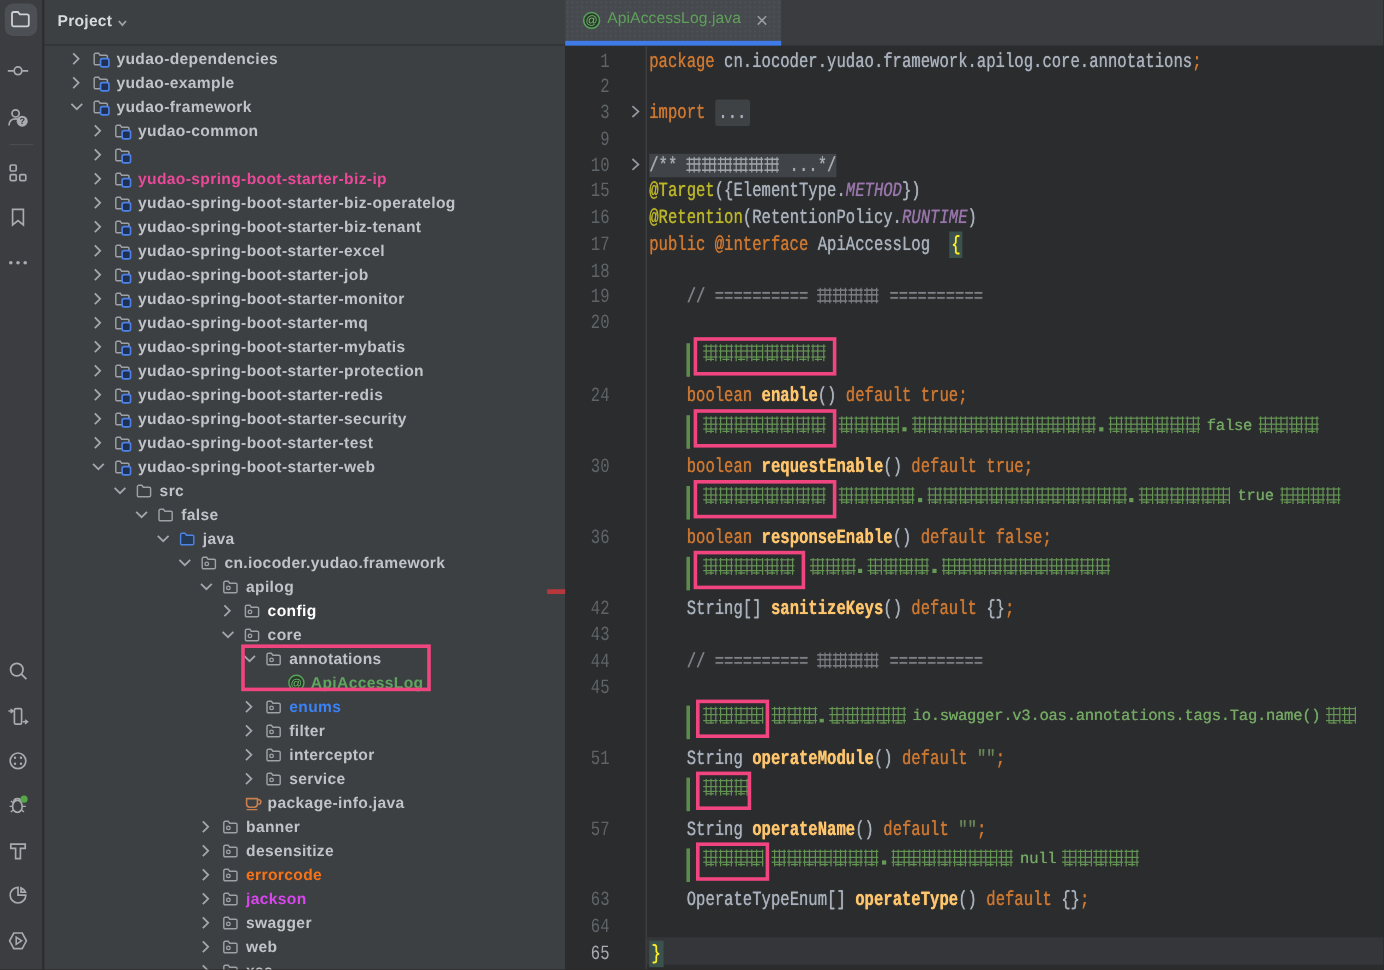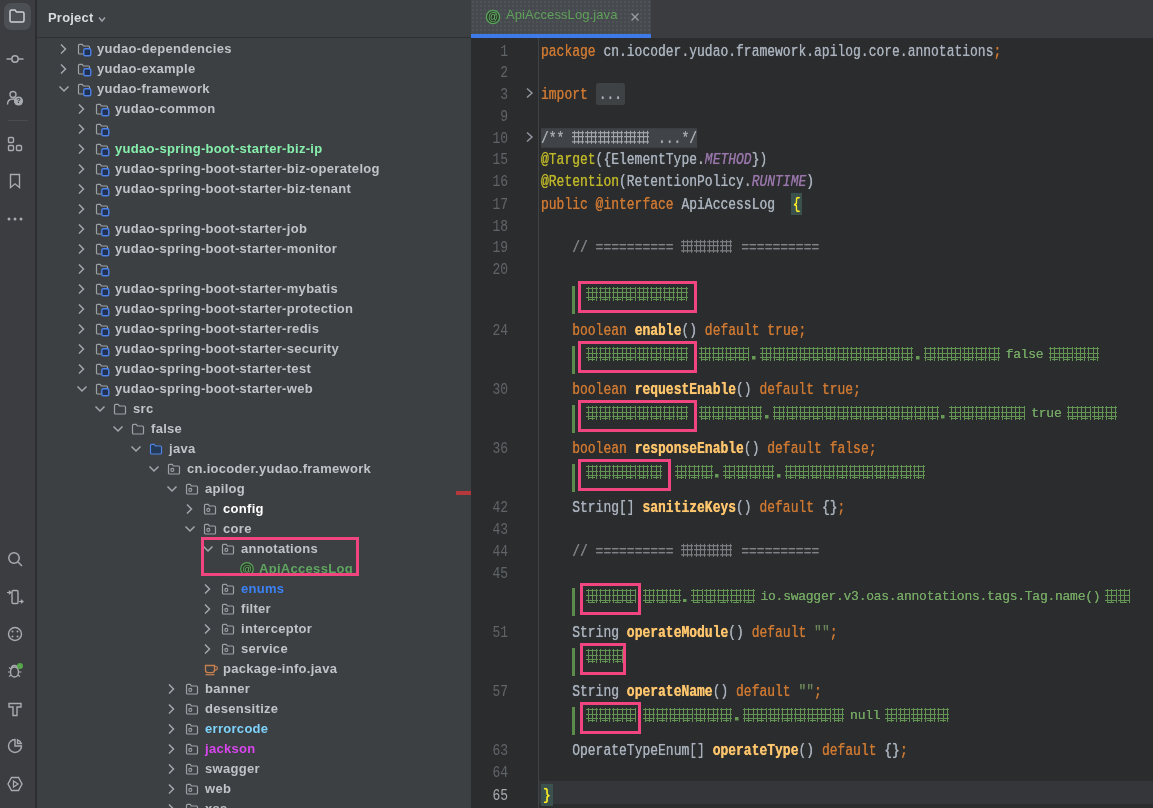--- a/index.html
+++ b/index.html
@@ -143,21 +143,21 @@
       <path d="M2.5 4.5 C2.5 3.9 3 3.4 3.6 3.4 H6.2 l1.2 1.6 H12.4 C13 5 13.5 5.5 13.5 6.1 V11.9 C13.5 12.5 13 13 12.4 13 H3.6 C3 13 2.5 12.5 2.5 11.9 Z" stroke="#9DA2A7" stroke-width="1.2"></path>
       <rect x="7.8" y="7.8" width="7" height="7" rx="1.6" fill="#203052" stroke="#4D82E8" stroke-width="1.4"></rect>
     </svg>
 <svg style="position:absolute;left:74px;top:141px" width="16" height="16" viewBox="0 0 16 16" fill="none">
       <path d="M5 3.5 L9.5 8 5 12.5" stroke="#A3A7AC" stroke-width="1.5"></path>
     </svg>
 <svg style="position:absolute;left:94px;top:141px" width="16" height="16" viewBox="0 0 16 16" fill="none">
       <path d="M2.5 4.5 C2.5 3.9 3 3.4 3.6 3.4 H6.2 l1.2 1.6 H12.4 C13 5 13.5 5.5 13.5 6.1 V11.9 C13.5 12.5 13 13 12.4 13 H3.6 C3 13 2.5 12.5 2.5 11.9 Z" stroke="#9DA2A7" stroke-width="1.2"></path>
       <rect x="7.8" y="7.8" width="7" height="7" rx="1.6" fill="#203052" stroke="#4D82E8" stroke-width="1.4"></rect>
     </svg>
-<div style="position:absolute;left:115px;top:141px;height:20px;line-height:20px;font:bold 13px 'Liberation Sans';color:#86efac;letter-spacing:.3px">yudao-spring-boot-starter-biz-ip</div>
+<div style="position:absolute;left:115px;top:141px;height:20px;line-height:20px;font:bold 13px 'Liberation Sans';color:#ec4899;letter-spacing:.3px">yudao-spring-boot-starter-biz-ip</div>
 <svg style="position:absolute;left:74px;top:161px" width="16" height="16" viewBox="0 0 16 16" fill="none">
       <path d="M5 3.5 L9.5 8 5 12.5" stroke="#A3A7AC" stroke-width="1.5"></path>
     </svg>
 <svg style="position:absolute;left:94px;top:161px" width="16" height="16" viewBox="0 0 16 16" fill="none">
       <path d="M2.5 4.5 C2.5 3.9 3 3.4 3.6 3.4 H6.2 l1.2 1.6 H12.4 C13 5 13.5 5.5 13.5 6.1 V11.9 C13.5 12.5 13 13 12.4 13 H3.6 C3 13 2.5 12.5 2.5 11.9 Z" stroke="#9DA2A7" stroke-width="1.2"></path>
       <rect x="7.8" y="7.8" width="7" height="7" rx="1.6" fill="#203052" stroke="#4D82E8" stroke-width="1.4"></rect>
     </svg>
 <div style="position:absolute;left:115px;top:161px;height:20px;line-height:20px;font:bold 13px 'Liberation Sans';color:#C0C3C7;letter-spacing:.3px">yudao-spring-boot-starter-biz-operatelog</div>
 <svg style="position:absolute;left:74px;top:181px" width="16" height="16" viewBox="0 0 16 16" fill="none">
       <path d="M5 3.5 L9.5 8 5 12.5" stroke="#A3A7AC" stroke-width="1.5"></path>
@@ -167,20 +167,21 @@
       <rect x="7.8" y="7.8" width="7" height="7" rx="1.6" fill="#203052" stroke="#4D82E8" stroke-width="1.4"></rect>
     </svg>
 <div style="position:absolute;left:115px;top:181px;height:20px;line-height:20px;font:bold 13px 'Liberation Sans';color:#C0C3C7;letter-spacing:.3px">yudao-spring-boot-starter-biz-tenant</div>
 <svg style="position:absolute;left:74px;top:201px" width="16" height="16" viewBox="0 0 16 16" fill="none">
       <path d="M5 3.5 L9.5 8 5 12.5" stroke="#A3A7AC" stroke-width="1.5"></path>
     </svg>
 <svg style="position:absolute;left:94px;top:201px" width="16" height="16" viewBox="0 0 16 16" fill="none">
       <path d="M2.5 4.5 C2.5 3.9 3 3.4 3.6 3.4 H6.2 l1.2 1.6 H12.4 C13 5 13.5 5.5 13.5 6.1 V11.9 C13.5 12.5 13 13 12.4 13 H3.6 C3 13 2.5 12.5 2.5 11.9 Z" stroke="#9DA2A7" stroke-width="1.2"></path>
       <rect x="7.8" y="7.8" width="7" height="7" rx="1.6" fill="#203052" stroke="#4D82E8" stroke-width="1.4"></rect>
     </svg>
+<div style="position:absolute;left:115px;top:201px;height:20px;line-height:20px;font:bold 13px 'Liberation Sans';color:#C0C3C7;letter-spacing:.3px">yudao-spring-boot-starter-excel</div>
 <svg style="position:absolute;left:74px;top:221px" width="16" height="16" viewBox="0 0 16 16" fill="none">
       <path d="M5 3.5 L9.5 8 5 12.5" stroke="#A3A7AC" stroke-width="1.5"></path>
     </svg>
 <svg style="position:absolute;left:94px;top:221px" width="16" height="16" viewBox="0 0 16 16" fill="none">
       <path d="M2.5 4.5 C2.5 3.9 3 3.4 3.6 3.4 H6.2 l1.2 1.6 H12.4 C13 5 13.5 5.5 13.5 6.1 V11.9 C13.5 12.5 13 13 12.4 13 H3.6 C3 13 2.5 12.5 2.5 11.9 Z" stroke="#9DA2A7" stroke-width="1.2"></path>
       <rect x="7.8" y="7.8" width="7" height="7" rx="1.6" fill="#203052" stroke="#4D82E8" stroke-width="1.4"></rect>
     </svg>
 <div style="position:absolute;left:115px;top:221px;height:20px;line-height:20px;font:bold 13px 'Liberation Sans';color:#C0C3C7;letter-spacing:.3px">yudao-spring-boot-starter-job</div>
 <svg style="position:absolute;left:74px;top:241px" width="16" height="16" viewBox="0 0 16 16" fill="none">
       <path d="M5 3.5 L9.5 8 5 12.5" stroke="#A3A7AC" stroke-width="1.5"></path>
@@ -190,20 +191,21 @@
       <rect x="7.8" y="7.8" width="7" height="7" rx="1.6" fill="#203052" stroke="#4D82E8" stroke-width="1.4"></rect>
     </svg>
 <div style="position:absolute;left:115px;top:241px;height:20px;line-height:20px;font:bold 13px 'Liberation Sans';color:#C0C3C7;letter-spacing:.3px">yudao-spring-boot-starter-monitor</div>
 <svg style="position:absolute;left:74px;top:261px" width="16" height="16" viewBox="0 0 16 16" fill="none">
       <path d="M5 3.5 L9.5 8 5 12.5" stroke="#A3A7AC" stroke-width="1.5"></path>
     </svg>
 <svg style="position:absolute;left:94px;top:261px" width="16" height="16" viewBox="0 0 16 16" fill="none">
       <path d="M2.5 4.5 C2.5 3.9 3 3.4 3.6 3.4 H6.2 l1.2 1.6 H12.4 C13 5 13.5 5.5 13.5 6.1 V11.9 C13.5 12.5 13 13 12.4 13 H3.6 C3 13 2.5 12.5 2.5 11.9 Z" stroke="#9DA2A7" stroke-width="1.2"></path>
       <rect x="7.8" y="7.8" width="7" height="7" rx="1.6" fill="#203052" stroke="#4D82E8" stroke-width="1.4"></rect>
     </svg>
+<div style="position:absolute;left:115px;top:261px;height:20px;line-height:20px;font:bold 13px 'Liberation Sans';color:#C0C3C7;letter-spacing:.3px">yudao-spring-boot-starter-mq</div>
 <svg style="position:absolute;left:74px;top:281px" width="16" height="16" viewBox="0 0 16 16" fill="none">
       <path d="M5 3.5 L9.5 8 5 12.5" stroke="#A3A7AC" stroke-width="1.5"></path>
     </svg>
 <svg style="position:absolute;left:94px;top:281px" width="16" height="16" viewBox="0 0 16 16" fill="none">
       <path d="M2.5 4.5 C2.5 3.9 3 3.4 3.6 3.4 H6.2 l1.2 1.6 H12.4 C13 5 13.5 5.5 13.5 6.1 V11.9 C13.5 12.5 13 13 12.4 13 H3.6 C3 13 2.5 12.5 2.5 11.9 Z" stroke="#9DA2A7" stroke-width="1.2"></path>
       <rect x="7.8" y="7.8" width="7" height="7" rx="1.6" fill="#203052" stroke="#4D82E8" stroke-width="1.4"></rect>
     </svg>
 <div style="position:absolute;left:115px;top:281px;height:20px;line-height:20px;font:bold 13px 'Liberation Sans';color:#C0C3C7;letter-spacing:.3px">yudao-spring-boot-starter-mybatis</div>
 <svg style="position:absolute;left:74px;top:301px" width="16" height="16" viewBox="0 0 16 16" fill="none">
       <path d="M5 3.5 L9.5 8 5 12.5" stroke="#A3A7AC" stroke-width="1.5"></path>
@@ -365,21 +367,21 @@
       <circle cx="6.3" cy="8.9" r="1.5" stroke="#9DA2A7" stroke-width="1.1"></circle>
     </svg>
 <div style="position:absolute;left:205px;top:701px;height:20px;line-height:20px;font:bold 13px 'Liberation Sans';color:#C0C3C7;letter-spacing:.3px">desensitize</div>
 <svg style="position:absolute;left:164px;top:721px" width="16" height="16" viewBox="0 0 16 16" fill="none">
       <path d="M5 3.5 L9.5 8 5 12.5" stroke="#A3A7AC" stroke-width="1.5"></path>
     </svg>
 <svg style="position:absolute;left:184px;top:721px" width="16" height="16" viewBox="0 0 16 16" fill="none">
       <path d="M2.5 4.5 C2.5 3.9 3 3.4 3.6 3.4 H6.2 l1.2 1.6 H12.4 C13 5 13.5 5.5 13.5 6.1 V11.9 C13.5 12.5 13 13 12.4 13 H3.6 C3 13 2.5 12.5 2.5 11.9 Z" stroke="#9DA2A7" stroke-width="1.2"></path>
       <circle cx="6.3" cy="8.9" r="1.5" stroke="#9DA2A7" stroke-width="1.1"></circle>
     </svg>
-<div style="position:absolute;left:205px;top:721px;height:20px;line-height:20px;font:bold 13px 'Liberation Sans';color:#7dd3fc;letter-spacing:.3px">errorcode</div>
+<div style="position:absolute;left:205px;top:721px;height:20px;line-height:20px;font:bold 13px 'Liberation Sans';color:#f97316;letter-spacing:.3px">errorcode</div>
 <svg style="position:absolute;left:164px;top:741px" width="16" height="16" viewBox="0 0 16 16" fill="none">
       <path d="M5 3.5 L9.5 8 5 12.5" stroke="#A3A7AC" stroke-width="1.5"></path>
     </svg>
 <svg style="position:absolute;left:184px;top:741px" width="16" height="16" viewBox="0 0 16 16" fill="none">
       <path d="M2.5 4.5 C2.5 3.9 3 3.4 3.6 3.4 H6.2 l1.2 1.6 H12.4 C13 5 13.5 5.5 13.5 6.1 V11.9 C13.5 12.5 13 13 12.4 13 H3.6 C3 13 2.5 12.5 2.5 11.9 Z" stroke="#9DA2A7" stroke-width="1.2"></path>
       <circle cx="6.3" cy="8.9" r="1.5" stroke="#9DA2A7" stroke-width="1.1"></circle>
     </svg>
 <div style="position:absolute;left:205px;top:741px;height:20px;line-height:20px;font:bold 13px 'Liberation Sans';color:#d946ef;letter-spacing:.3px">jackson</div>
 <svg style="position:absolute;left:164px;top:761px" width="16" height="16" viewBox="0 0 16 16" fill="none">
       <path d="M5 3.5 L9.5 8 5 12.5" stroke="#A3A7AC" stroke-width="1.5"></path>

